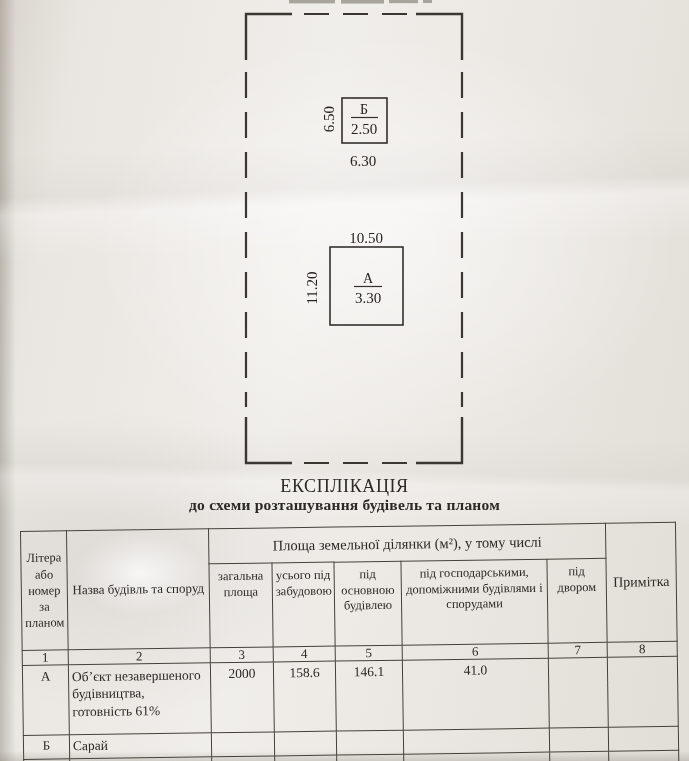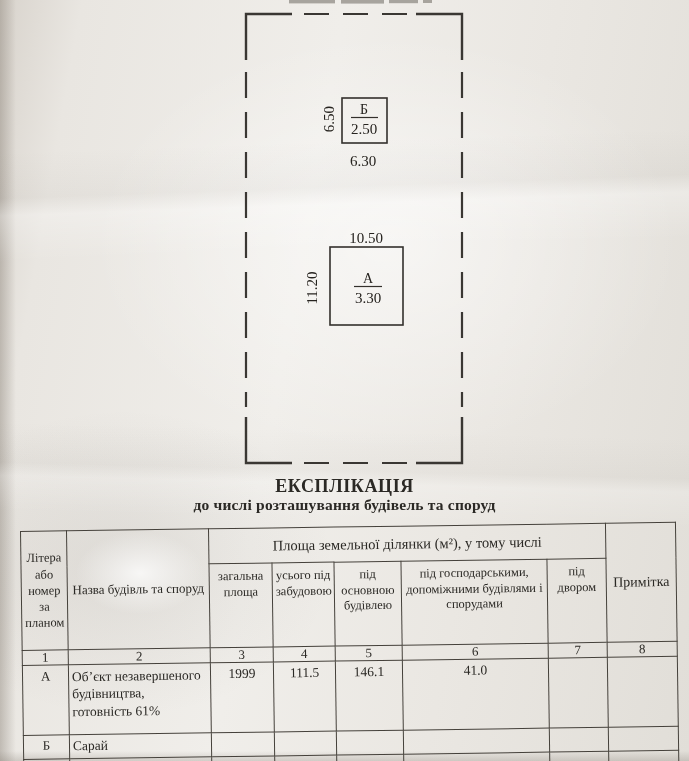--- a/index.html
+++ b/index.html
@@ -22,21 +22,21 @@
     background:linear-gradient(to bottom, rgba(255,255,255,0) 0%, rgba(110,104,96,0.05) 42%, rgba(255,255,255,0.28) 58%, rgba(255,255,255,0) 100%);pointer-events:none;}
   .crease2{position:absolute;left:-20px;top:430px;width:740px;height:90px;transform:rotate(1.4deg);
     background:linear-gradient(to bottom, rgba(255,255,255,0) 0%, rgba(110,104,96,0.045) 45%, rgba(255,255,255,0.20) 60%, rgba(255,255,255,0) 100%);pointer-events:none;}
   .flash-spot{position:absolute;left:70px;top:528px;width:140px;height:90px;
     background:radial-gradient(ellipse at center, rgba(255,255,255,0.75), rgba(255,255,255,0) 65%);pointer-events:none;}
 
   .plan-svg{position:absolute;left:0;top:0;}
   .plan-svg text{font-family:"Liberation Serif", serif;fill:#26231f;}
 
   .title-block{position:absolute;left:0;top:476px;width:100%;text-align:center;line-height:1.12;}
-  .doc-title{font-size:18px;font-weight:bold;letter-spacing:0.6px;}
+  .doc-title{font-size:18px;font-weight:normal;letter-spacing:0.6px;}
   .doc-subtitle{font-size:15.5px;font-weight:bold;letter-spacing:0.2px;}
 
   .table-wrap{position:absolute;left:20px;top:531px;transform:rotate(-0.8deg);transform-origin:0 0;}
   table.expl{border-collapse:collapse;table-layout:fixed;width:655px;font-size:13px;color:#2b2925;}
   table.expl td, table.expl th{
     border:1.5px solid #45413b;
     font-weight:normal;
     padding:2px 3px;
     overflow:hidden;
     background:transparent;
@@ -105,21 +105,21 @@
       <rect x="330" y="247" width="73" height="78" fill="none" stroke="#33302c" stroke-width="1.6"></rect>
       <text x="368" y="283" font-size="14" text-anchor="middle">А</text>
       <line x1="354" y1="286.5" x2="382" y2="286.5" stroke="#33302c" stroke-width="1.2"></line>
       <text x="368" y="303" font-size="15" text-anchor="middle">3.30</text>
       <text x="317" y="288" font-size="15" text-anchor="middle" transform="rotate(-90 317 288)">11.20</text>
     </g>
   </svg>
 
   <div class="title-block">
     <div class="doc-title">ЕКСПЛІКАЦІЯ</div>
-    <div class="doc-subtitle">до числі розташування будівель та споруд</div>
+    <div class="doc-subtitle">до схеми розташування будівель та планом</div>
   </div>
 
   <div class="table-wrap">
     <table class="expl">
       <colgroup>
         <col style="width:46px">
           <col style="width:142px">
           <col style="width:63px">
           <col style="width:62px">
         <col style="width:67px">
@@ -147,22 +147,22 @@
           <td>3</td>
           <td>4</td>
           <td>5</td>
           <td>6</td>
           <td>7</td>
           <td>8</td>
         </tr>
         <tr class="r-data1">
           <td class="c-center">А</td>
           <td class="c-name">Об’єкт незавершеного будівництва, готовність 61%</td>
-          <td class="c-val">1999</td>
-          <td class="c-val">111.5</td>
+          <td class="c-val">2000</td>
+          <td class="c-val">158.6</td>
           <td class="c-val">146.1</td>
           <td class="c-val">41.0</td>
           <td class="c-val"></td>
           <td class="c-val"></td>
         </tr>
         <tr class="r-data2">
           <td class="c-center">Б</td>
           <td class="c-name">Сарай</td>
           <td class="c-val"></td>
           <td class="c-val"></td>

